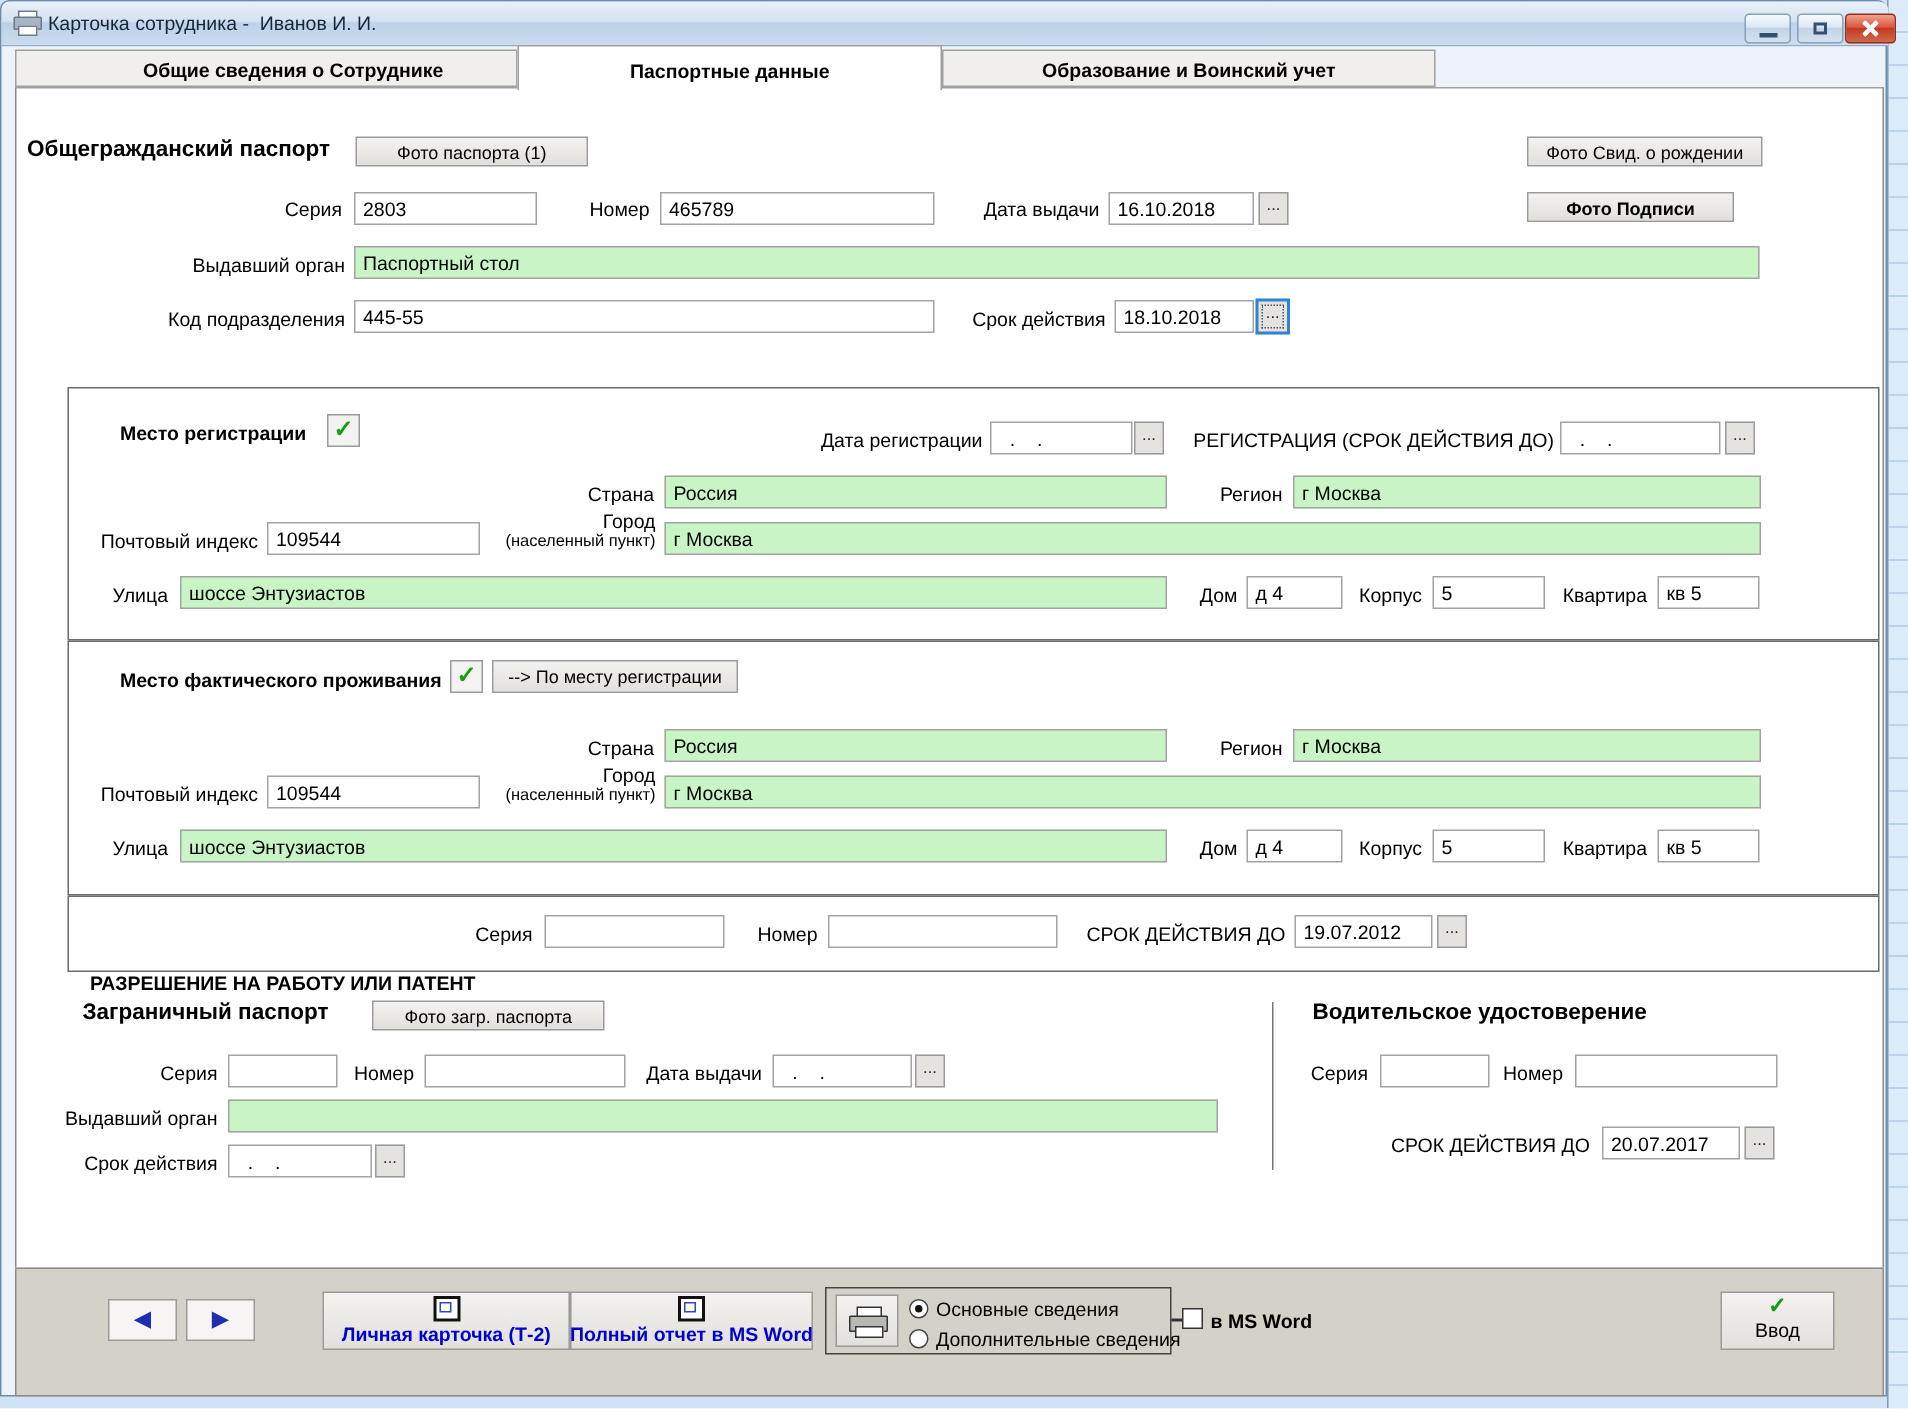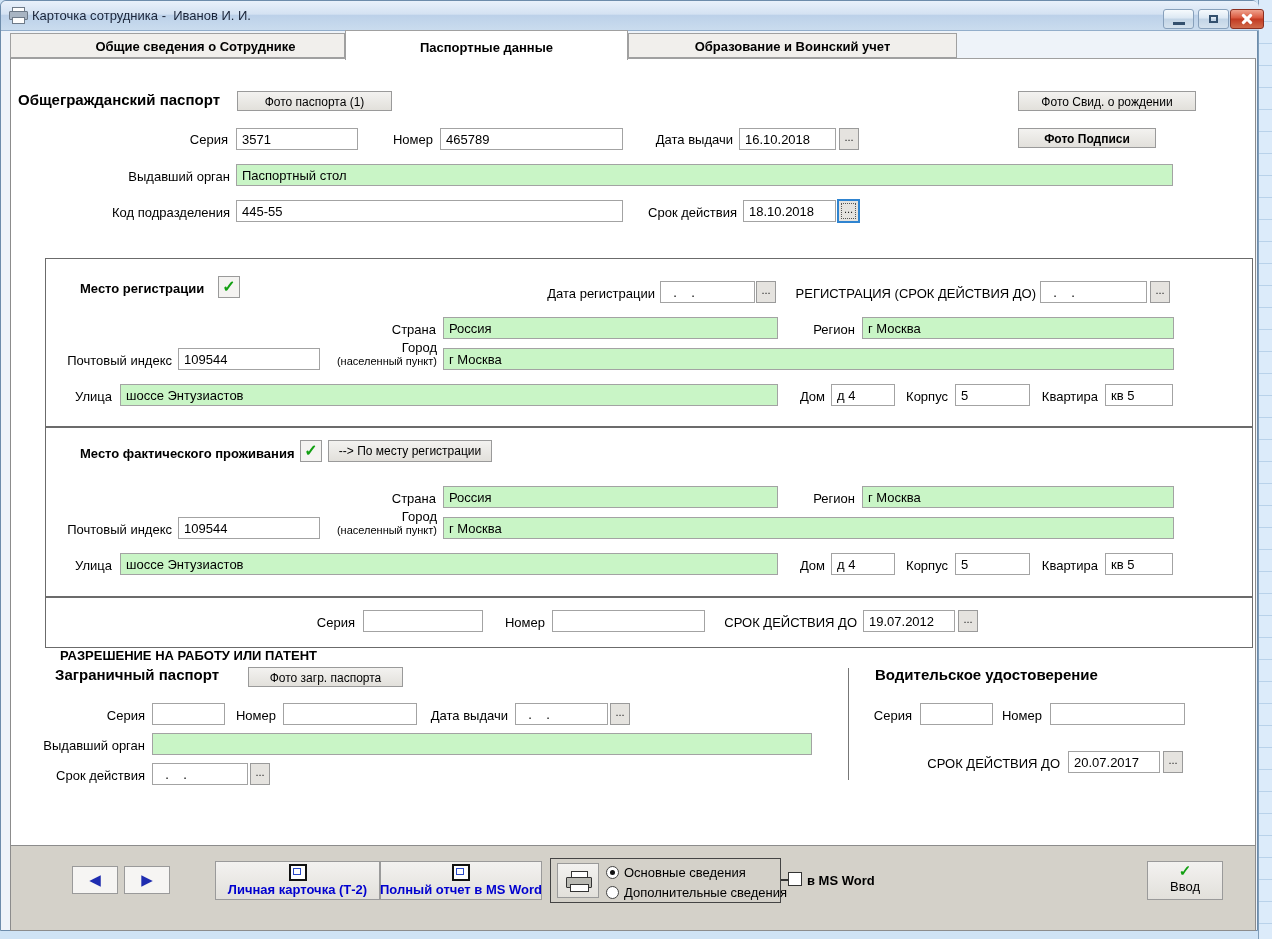--- a/index.html
+++ b/index.html
@@ -115,24 +115,24 @@
 
   <div class="abs tab" style="left:10px;width:335px;padding-left:36px;">Общие сведения о Сотруднике</div>
   <div class="abs tab active" style="left:345px;width:283px;">Паспортные данные</div>
   <div class="abs tab" style="left:628px;width:329px;">Образование и Воинский учет</div>
 
   <div class="abs content"></div>
   <div class="abs footer"></div>
 
   <div class="abs sectitle" style="left:18px;top:91px;">Общегражданский паспорт</div>
   <div class="abs btn" style="left:237px;top:91px;width:155px;height:20px;">Фото паспорта (1)</div>
-  <div class="abs btn" style="left:1018px;top:91px;width:178px;height:20px;">Фото Свид. о рождении</div>
+  <div class="abs btn" style="left:1018px;top:91px;width:157px;height:20px;">Фото Свид. о рождении</div>
 
   <div class="abs lbl" style="left:150px;top:132px;width:78px;">Серия</div>
-  <div class="abs fld" style="left:236px;top:128px;width:122px;">3571</div>
+  <div class="abs fld" style="left:236px;top:128px;width:122px;">2803</div>
   <div class="abs lbl" style="left:353px;top:132px;width:80px;">Номер</div>
   <div class="abs fld" style="left:440px;top:128px;width:183px;">465789</div>
   <div class="abs lbl" style="left:645px;top:132px;width:88px;">Дата выдачи</div>
   <div class="abs fld" style="left:739px;top:128px;width:97px;">16.10.2018</div>
   <div class="abs dots" style="left:839px;top:128px;">...</div>
   <div class="abs btn" style="left:1018px;top:128px;width:138px;height:20px;font-weight:bold;">Фото Подписи</div>
 
   <div class="abs lbl" style="left:115px;top:169px;width:115px;">Выдавший орган</div>
   <div class="abs fld green" style="left:236px;top:164px;width:937px;">Паспортный стол</div>
 

